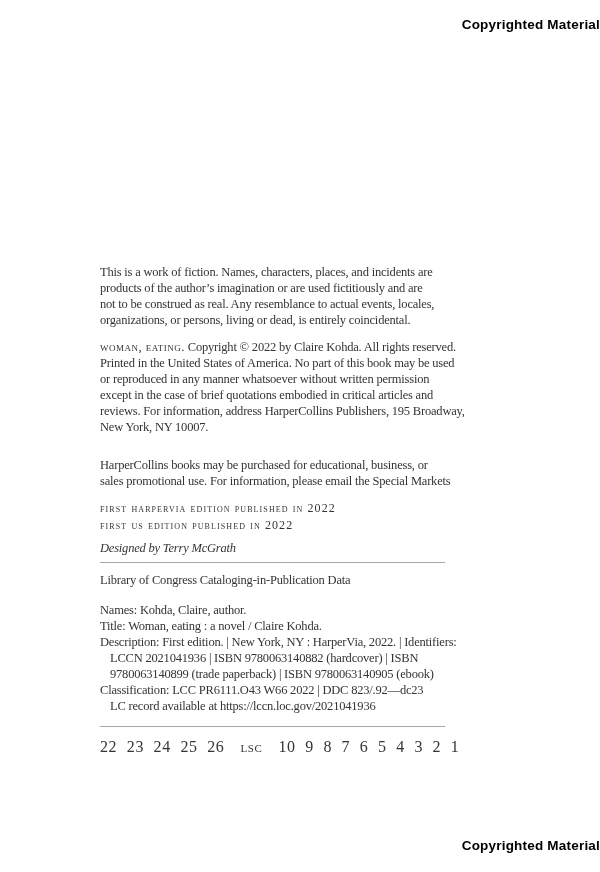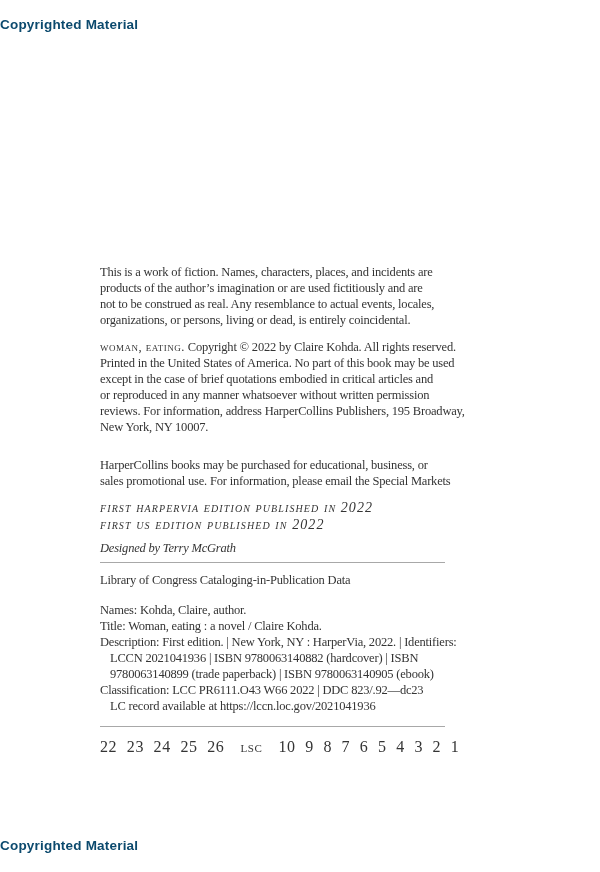--- a/index.html
+++ b/index.html
@@ -9,49 +9,48 @@
     height: 872px;
     background: #ffffff;
     overflow: hidden;
     font-family: "Liberation Serif", serif;
     color: #343434;
   }
   .watermark {
     position: absolute;
     left: 0;
     width: 100%;
-    text-align: left;
+    text-align: right;
     font-family: "Liberation Sans", sans-serif;
     font-weight: 700;
     font-size: 13.5px;
-    color: #0c4a6e;
+    color: #000000;
     letter-spacing: 0.2px;
   }
   .wm-top { top: 17px; }
   .wm-bottom { top: 838px; }
   .content {
     position: absolute;
     left: 100px;
     top: 264px;
     width: 420px;
     font-size: 12.5px;
     letter-spacing: -0.2px;
     line-height: 16px;
   }
   .line { white-space: nowrap; }
   .block { margin: 0 0 11px 0; }
   .block-copyright { margin-bottom: 22px; }
   .sc { font-variant: small-caps; letter-spacing: 0.5px; }
   .editions { margin-bottom: 7px; }
   .editions .line {
     font-variant: small-caps;
-    font-size: 14px;
+    font-size: 12px;
     letter-spacing: 1.1px;
     line-height: 16.5px;
-    font-style: italic;
   }
   .designer {
     font-style: italic;
     margin: 0 0 6px 0;
     line-height: 16px;
   }
   hr.rule {
     border: none;
     border-top: 1px solid #a8a8a8;
     width: 345px;
@@ -82,22 +81,22 @@
     <div class="block">
       <div class="line">This is a work of fiction. Names, characters, places, and incidents are</div>
       <div class="line">products of the author’s imagination or are used fictitiously and are</div>
       <div class="line">not to be construed as real. Any resemblance to actual events, locales,</div>
       <div class="line">organizations, or persons, living or dead, is entirely coincidental.</div>
     </div>
 
     <div class="block block-copyright">
       <div class="line"><span class="sc">woman, eating.</span><span> Copyright © 2022 by Claire Kohda. All rights reserved.</span></div>
       <div class="line">Printed in the United States of America. No part of this book may be used</div>
+      <div class="line">or reproduced in any manner whatsoever without written permission</div>
       <div class="line">except in the case of brief quotations embodied in critical articles and</div>
-      <div class="line">or reproduced in any manner whatsoever without written permission</div>
       <div class="line">reviews. For information, address HarperCollins Publishers, 195 Broadway,</div>
       <div class="line">New York, NY 10007.</div>
     </div>
 
     <div class="block">
       <div class="line">HarperCollins books may be purchased for educational, business, or</div>
       <div class="line">sales promotional use. For information, please email the Special Markets</div>
     </div>
 
     <div class="block editions">

